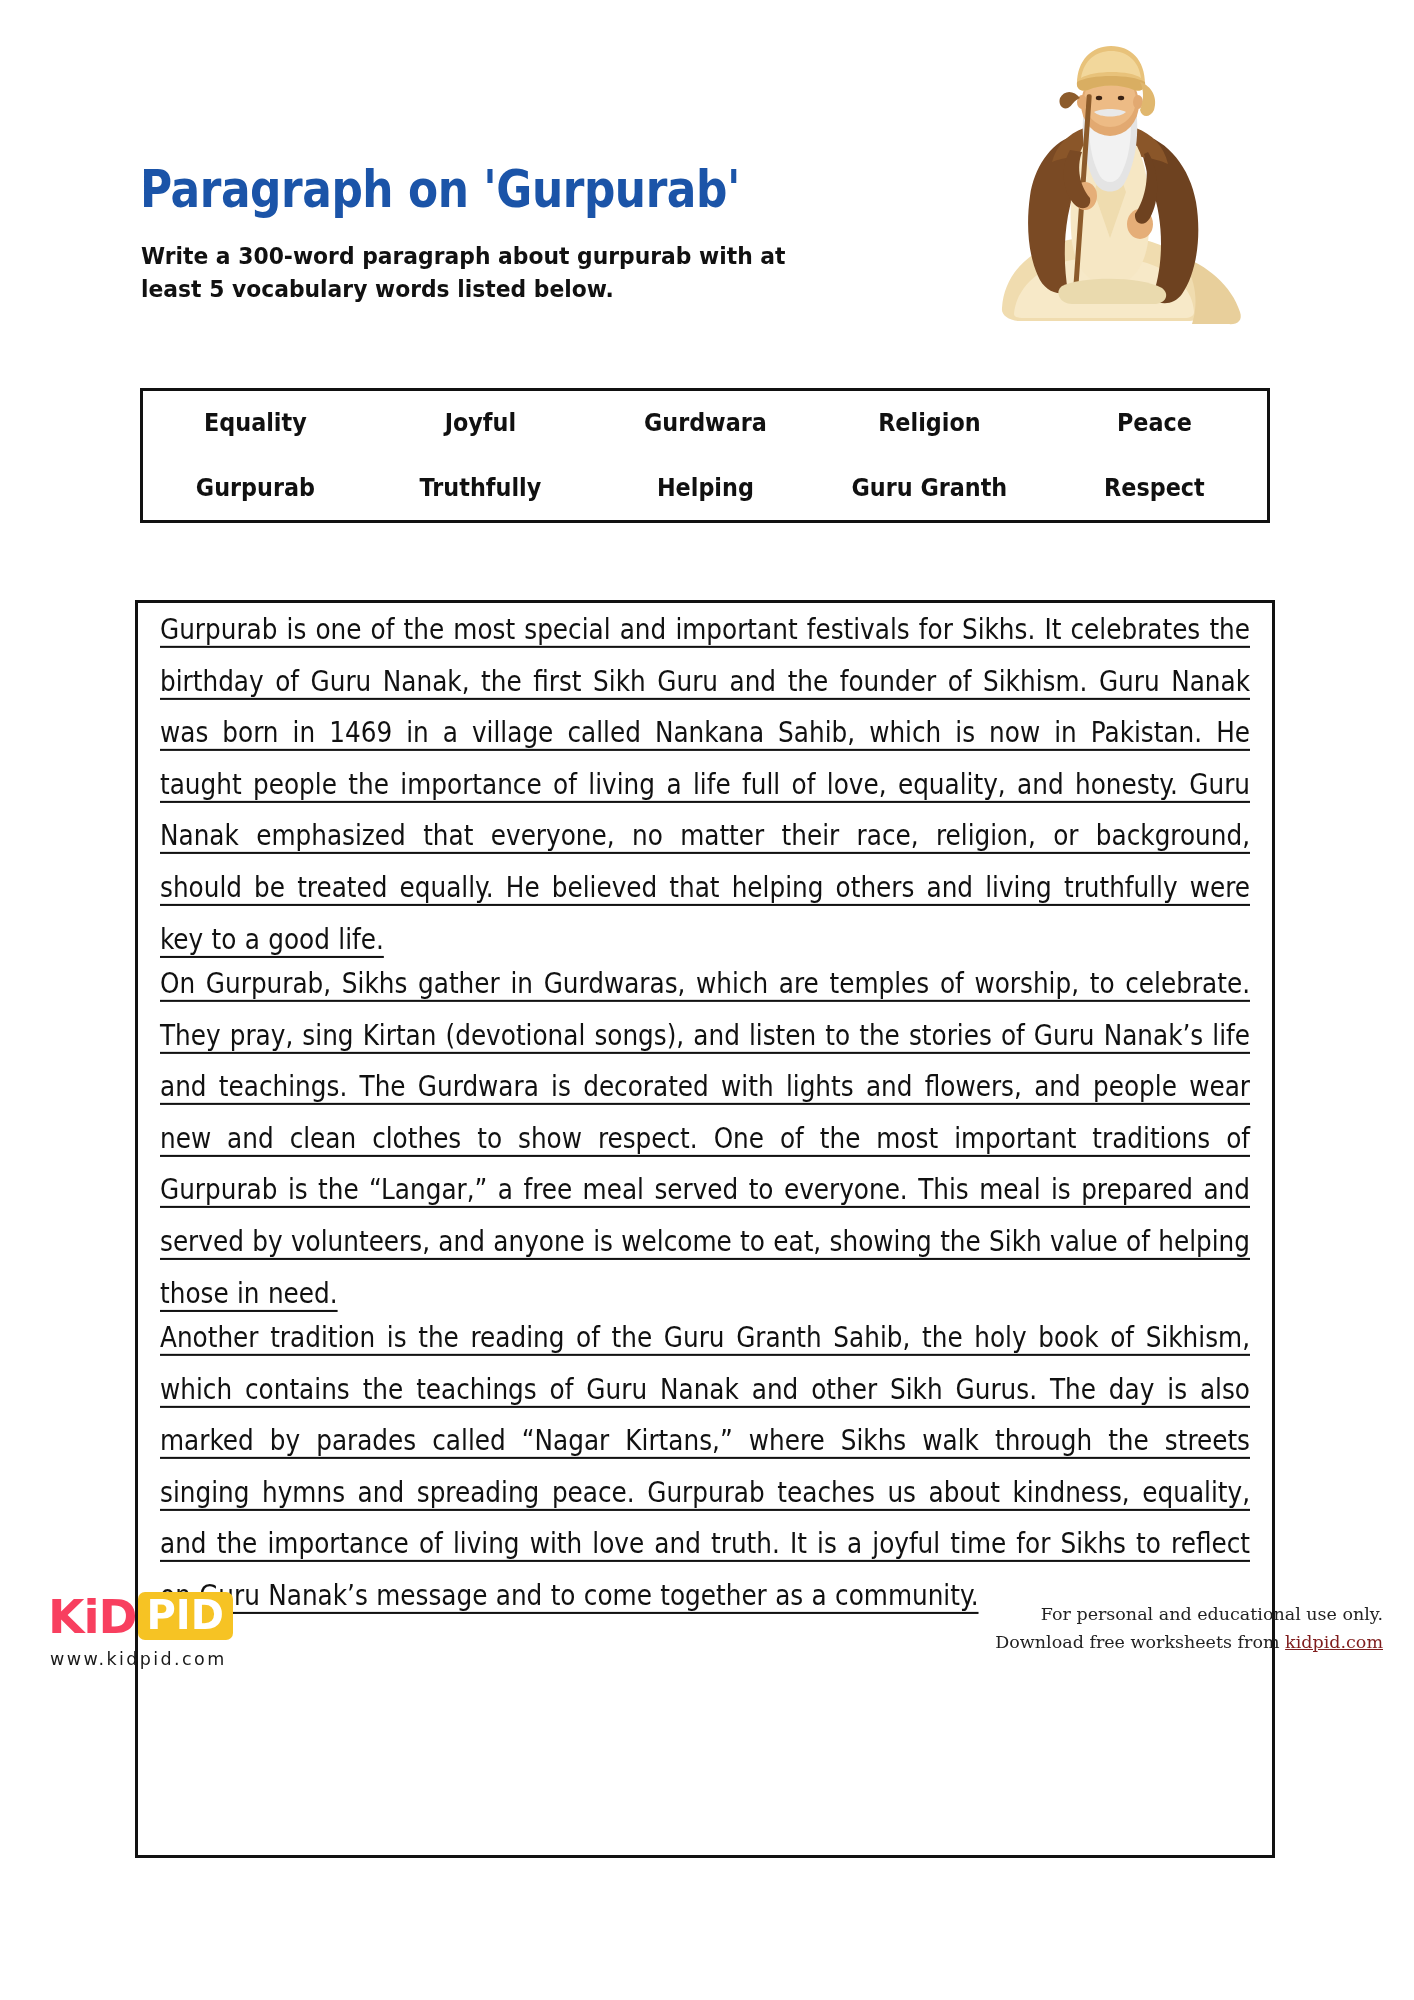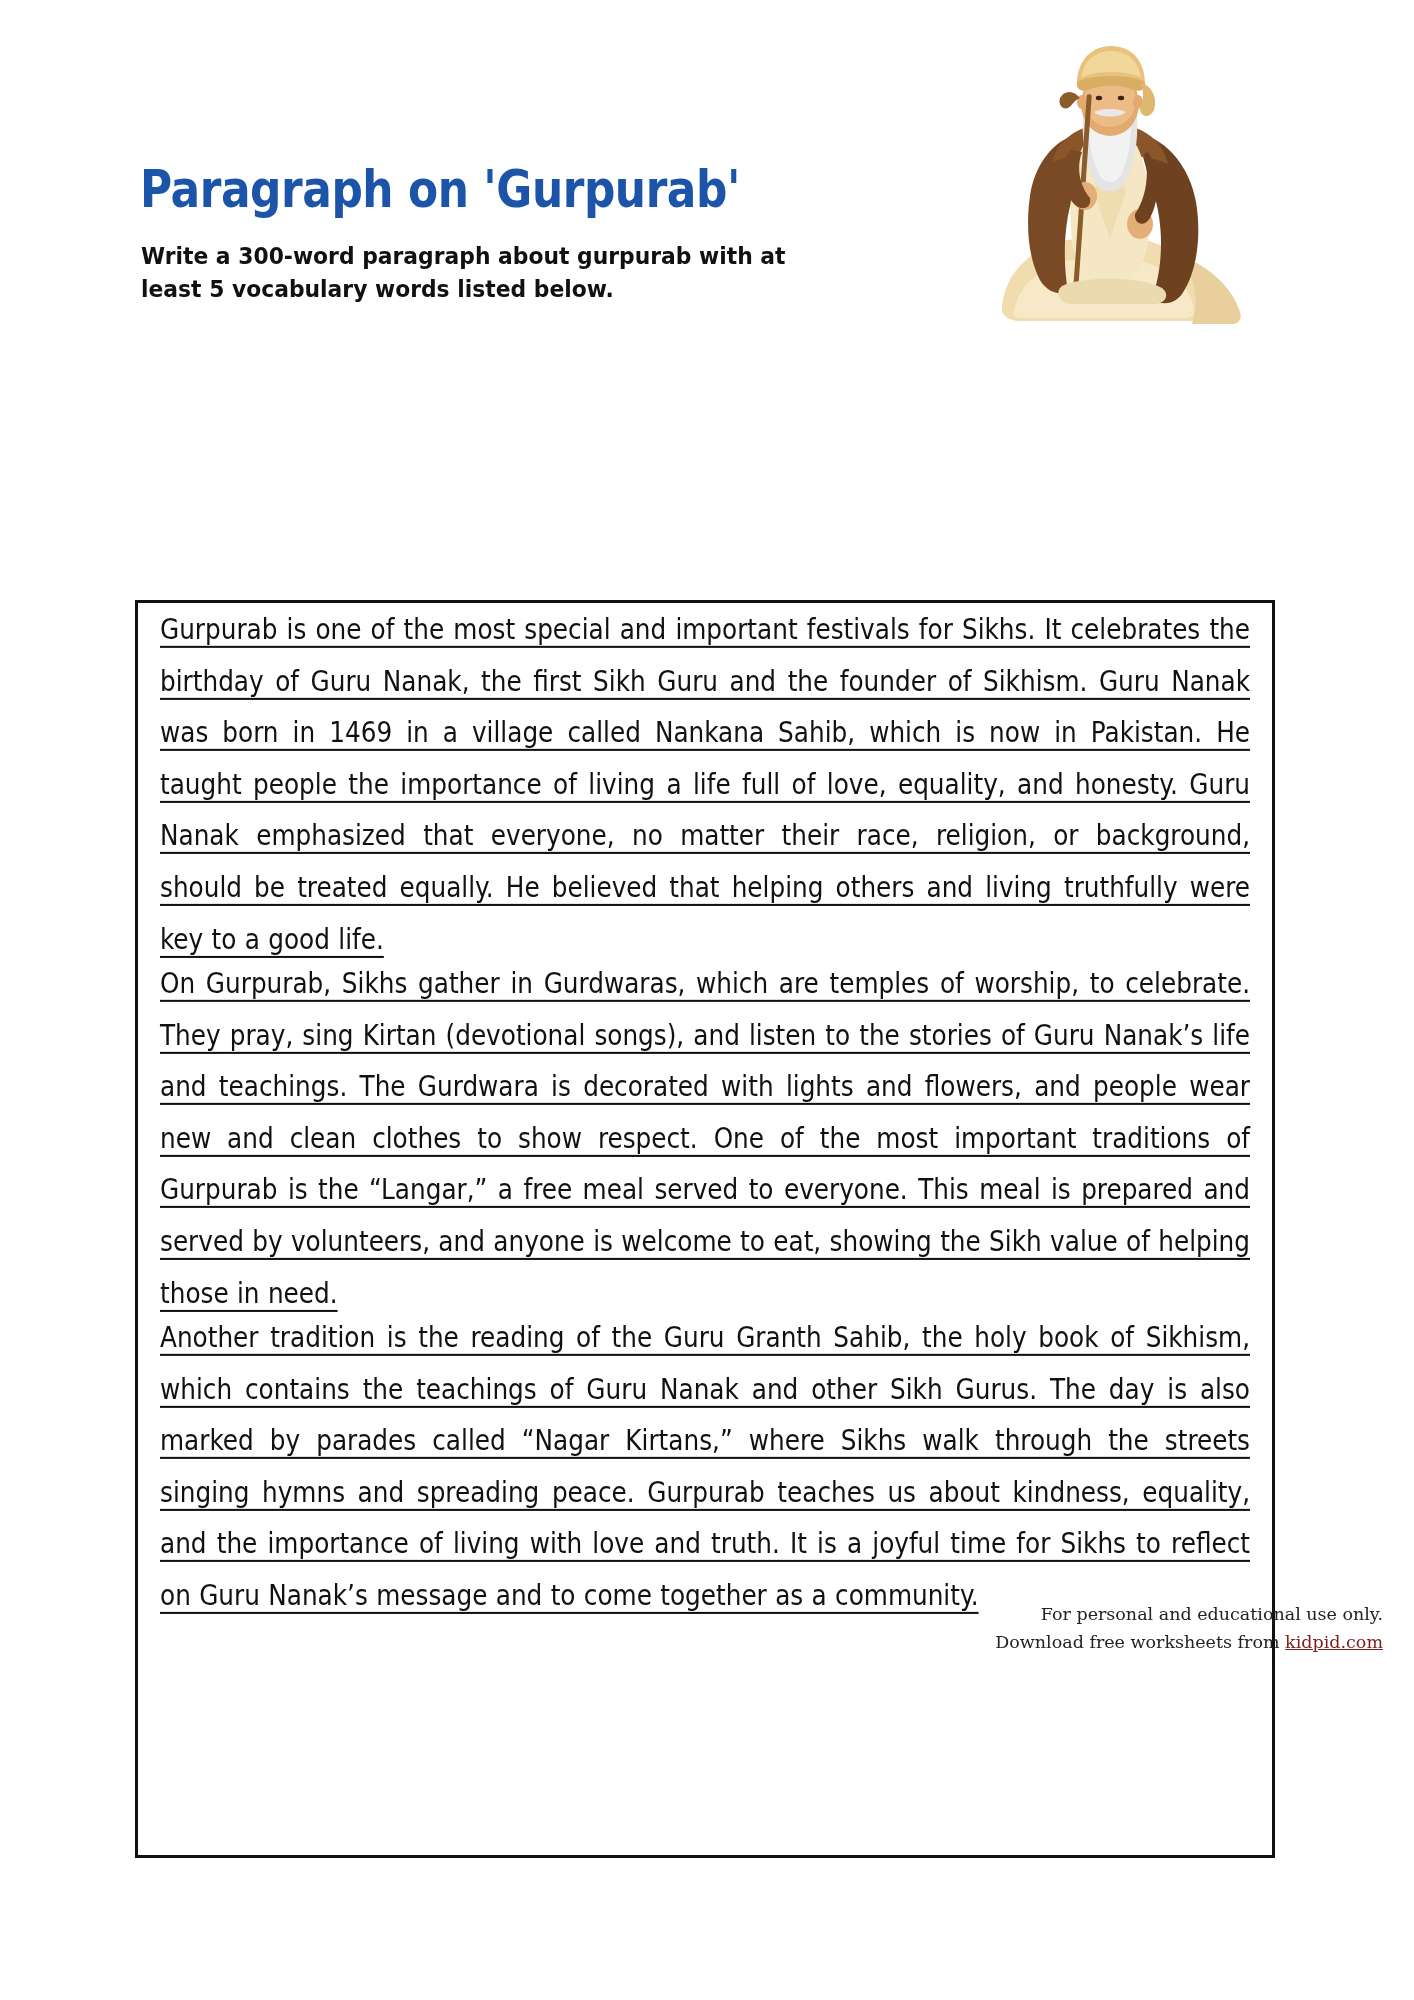--- a/index.html
+++ b/index.html
@@ -246,28 +246,51 @@
           <path d="M204 110 C 216 130 216 158 206 176 C 200 186 190 182 191 172 C 202 156 206 132 200 112 Z" fill="#6E4220"></path>
         </g>
 
         <g>
           <path d="M118 244 C 140 234 196 234 218 246 C 226 252 222 262 210 262 L 128 262 C 116 262 110 250 118 244 Z" fill="#EADAAE"></path>
         </g>
       </svg>
     </div>
   </div>
 
+  <div class="vocab-box">
+    <div class="vocab-row">
+      <div class="vocab-cell">Equality</div>
+      <div class="vocab-cell">Joyful</div>
+      <div class="vocab-cell">Gurdwara</div>
+      <div class="vocab-cell">Religion</div>
+      <div class="vocab-cell">Peace</div>
+    </div>
+    <div class="vocab-row">
+      <div class="vocab-cell">Gurpurab</div>
+      <div class="vocab-cell">Truthfully</div>
+      <div class="vocab-cell">Helping</div>
+      <div class="vocab-cell">Guru Granth</div>
+      <div class="vocab-cell">Respect</div>
+    </div>
+  </div>
 
   <div class="answer-box">
     <p class="para">Gurpurab is one of the most special and important festivals for Sikhs. It celebrates the birthday of Guru Nanak, the first Sikh Guru and the founder of Sikhism. Guru Nanak was born in 1469 in a village called Nankana Sahib, which is now in Pakistan. He taught people the importance of living a life full of love, equality, and honesty. Guru Nanak emphasized that everyone, no matter their race, religion, or background, should be treated equally. He believed that helping others and living truthfully were key to a good life.</p>
     <p class="para">On Gurpurab, Sikhs gather in Gurdwaras, which are temples of worship, to celebrate. They pray, sing Kirtan (devotional songs), and listen to the stories of Guru Nanak’s life and teachings. The Gurdwara is decorated with lights and flowers, and people wear new and clean clothes to show respect. One of the most important traditions of Gurpurab is the “Langar,” a free meal served to everyone. This meal is prepared and served by volunteers, and anyone is welcome to eat, showing the Sikh value of helping those in need.</p>
     <p class="para">Another tradition is the reading of the Guru Granth Sahib, the holy book of Sikhism, which contains the teachings of Guru Nanak and other Sikh Gurus. The day is also marked by parades called “Nagar Kirtans,” where Sikhs walk through the streets singing hymns and spreading peace. Gurpurab teaches us about kindness, equality, and the importance of living with love and truth. It is a joyful time for Sikhs to reflect on Guru Nanak’s message and to come together as a community.</p>
   </div>
 
   <div class="footer">
+    <div class="logo">
+      <div class="logo-marks">
+        <span class="logo-kid">KiD</span>
+        <span class="logo-pid">PID</span>
+      </div>
+      <div class="logo-url">www.kidpid.com</div>
+    </div>
 
     <div class="footer-note">
       <div>For personal and educational use only.</div>
       <div><span>Download free worksheets from </span><span class="link">kidpid.com</span></div>
     </div>
   </div>
 
 </div>
 
 </body></html>

